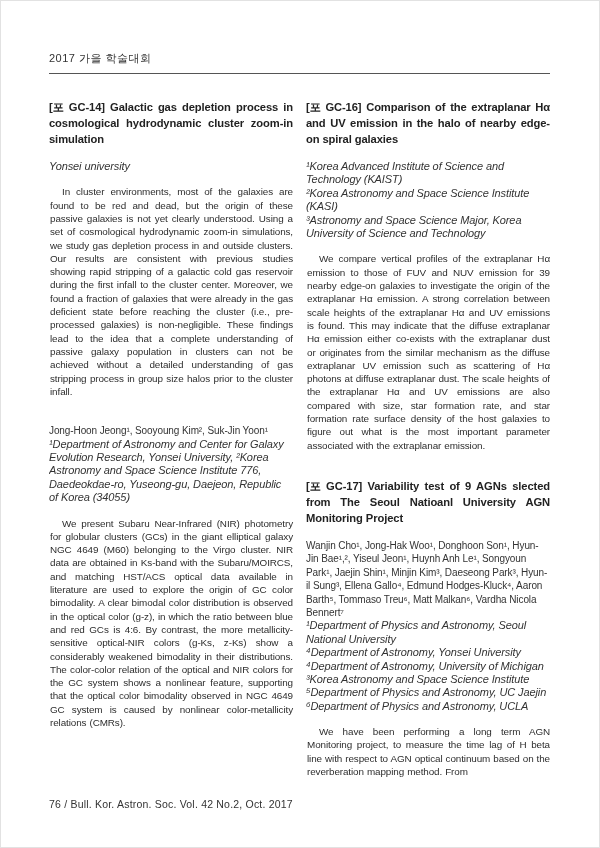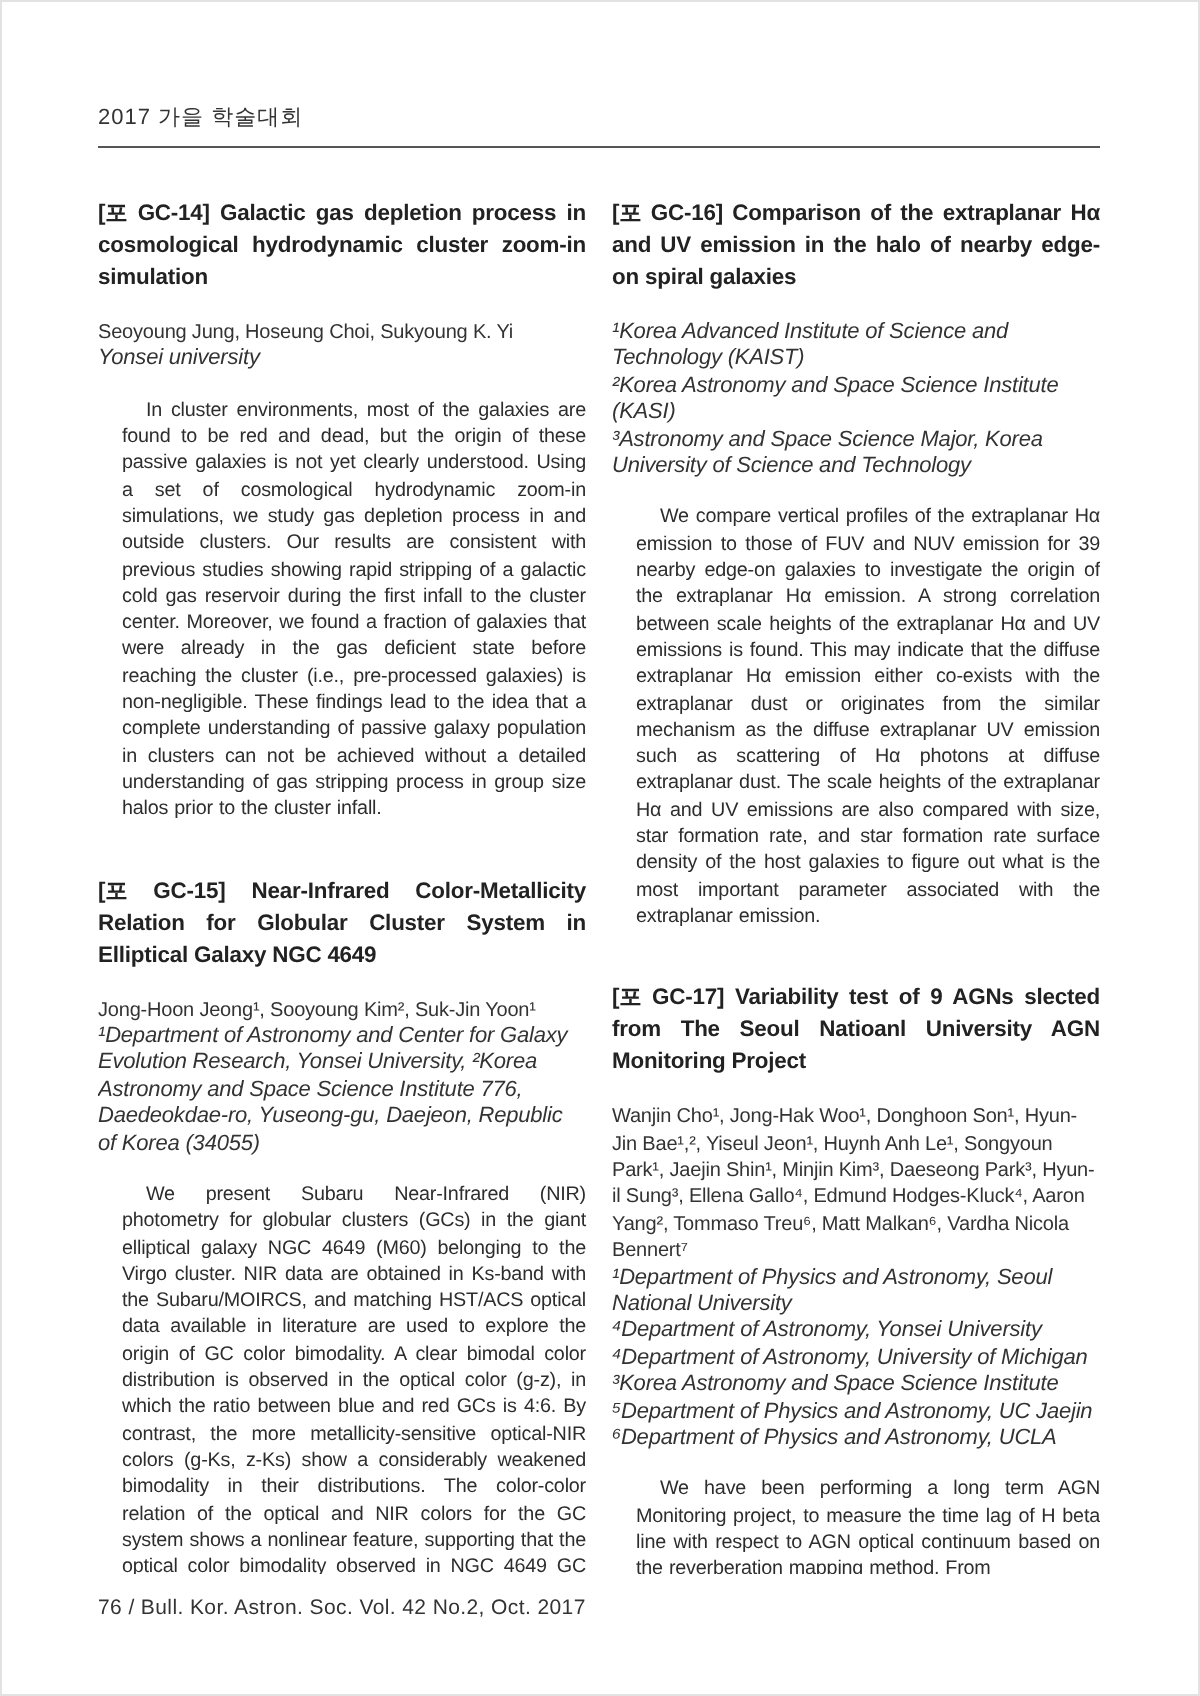--- a/index.html
+++ b/index.html
@@ -62,21 +62,21 @@
   }
   .affil {
     margin: 0;
     font-size: 11px;
     line-height: 13.4px;
     font-style: italic;
     color: #333;
     letter-spacing: -0.1px;
   }
   .abs-body {
-    margin: 12px 0 0 12px;
+    margin: 12px 0 0 1px;
     font-size: 9.9px;
     line-height: 13.3px;
     text-align: justify;
     text-indent: 12px;
     color: #2d2d2d;
     letter-spacing: -0.1px;
     word-spacing: 0.4px;
   }
   .page-footer {
     position: absolute;
@@ -93,47 +93,45 @@
 <div id="page">
 
   <div class="running-head">2017 가을 학술대회</div>
 
   <div class="columns">
 
     <div class="col">
 
       <article class="abstract">
         <h2 class="abs-title">[포 GC-14] Galactic gas depletion process in cosmological hydrodynamic cluster zoom-in simulation</h2>
-        <p class="authors">Seoyoung Jung, Hoseung Choi, Sukyoung K. Yi</p>
         <p class="affil">Yonsei university</p>
         <p class="abs-body">In cluster environments, most of the galaxies are found to be red and dead, but the origin of these passive galaxies is not yet clearly understood. Using a set of cosmological hydrodynamic zoom-in simulations, we study gas depletion process in and outside clusters. Our results are consistent with previous studies showing rapid stripping of a galactic cold gas reservoir during the first infall to the cluster center. Moreover, we found a fraction of galaxies that were already in the gas deficient state before reaching the cluster (i.e., pre-processed galaxies) is non-negligible. These findings lead to the idea that a complete understanding of passive galaxy population in clusters can not be achieved without a detailed understanding of gas stripping process in group size halos prior to the cluster infall.</p>
       </article>
 
       <article class="abstract">
-        <h2 class="abs-title">[포 GC-15] Near-Infrared Color-Metallicity Relation for Globular Cluster System in Elliptical Galaxy NGC 4649</h2>
         <p class="authors">Jong-Hoon Jeong¹, Sooyoung Kim², Suk-Jin Yoon¹</p>
         <p class="affil">¹Department of Astronomy and Center for Galaxy Evolution Research, Yonsei University, ²Korea Astronomy and Space Science Institute 776, Daedeokdae-ro, Yuseong-gu, Daejeon, Republic of Korea (34055)</p>
         <p class="abs-body">We present Subaru Near-Infrared (NIR) photometry for globular clusters (GCs) in the giant elliptical galaxy NGC 4649 (M60) belonging to the Virgo cluster. NIR data are obtained in Ks-band with the Subaru/MOIRCS, and matching HST/ACS optical data available in literature are used to explore the origin of GC color bimodality. A clear bimodal color distribution is observed in the optical color (g-z), in which the ratio between blue and red GCs is 4:6. By contrast, the more metallicity-sensitive optical-NIR colors (g-Ks, z-Ks) show a considerably weakened bimodality in their distributions. The color-color relation of the optical and NIR colors for the GC system shows a nonlinear feature, supporting that the optical color bimodality observed in NGC 4649 GC system is caused by nonlinear color-metallicity relations (CMRs).</p>
       </article>
 
     </div>
 
     <div class="col">
 
       <article class="abstract">
         <h2 class="abs-title">[포 GC-16] Comparison of the extraplanar Hα and UV emission in the halo of nearby edge-on spiral galaxies</h2>
         <p class="affil">¹Korea Advanced Institute of Science and Technology (KAIST)</p>
         <p class="affil">²Korea Astronomy and Space Science Institute (KASI)</p>
         <p class="affil">³Astronomy and Space Science Major, Korea University of Science and Technology</p>
         <p class="abs-body">We compare vertical profiles of the extraplanar Hα emission to those of FUV and NUV emission for 39 nearby edge-on galaxies to investigate the origin of the extraplanar Hα emission. A strong correlation between scale heights of the extraplanar Hα and UV emissions is found. This may indicate that the diffuse extraplanar Hα emission either co-exists with the extraplanar dust or originates from the similar mechanism as the diffuse extraplanar UV emission such as scattering of Hα photons at diffuse extraplanar dust. The scale heights of the extraplanar Hα and UV emissions are also compared with size, star formation rate, and star formation rate surface density of the host galaxies to figure out what is the most important parameter associated with the extraplanar emission.</p>
       </article>
 
       <article class="abstract">
         <h2 class="abs-title">[포 GC-17] Variability test of 9 AGNs slected from The Seoul Natioanl University AGN Monitoring Project</h2>
-        <p class="authors">Wanjin Cho¹, Jong-Hak Woo¹, Donghoon Son¹, Hyun-Jin Bae¹,², Yiseul Jeon¹, Huynh Anh Le¹, Songyoun Park¹, Jaejin Shin¹, Minjin Kim³, Daeseong Park³, Hyun-il Sung³, Ellena Gallo⁴, Edmund Hodges-Kluck⁴, Aaron Yang², Tommaso Treu⁶, Matt Malkan⁶, Vardha Nicola Bennert⁷</p>
+        <p class="authors">Wanjin Cho¹, Jong-Hak Woo¹, Donghoon Son¹, Hyun-Jin Bae¹,², Yiseul Jeon¹, Huynh Anh Le¹, Songyoun Park¹, Jaejin Shin¹, Minjin Kim³, Daeseong Park³, Hyun-il Sung³, Ellena Gallo⁴, Edmund Hodges-Kluck⁴, Aaron Barth⁵, Tommaso Treu⁶, Matt Malkan⁶, Vardha Nicola Bennert⁷</p>
         <p class="affil">¹Department of Physics and Astronomy, Seoul National University</p>
         <p class="affil">⁴Department of Astronomy, Yonsei University</p>
         <p class="affil">⁴Department of Astronomy, University of Michigan</p>
         <p class="affil">³Korea Astronomy and Space Science Institute</p>
         <p class="affil">⁵Department of Physics and Astronomy, UC Jaejin</p>
         <p class="affil">⁶Department of Physics and Astronomy, UCLA</p>
         <p class="abs-body">We have been performing a long term AGN Monitoring project, to measure the time lag of H beta line with respect to AGN optical continuum based on the reverberation mapping method. From</p>
       </article>
 
     </div>

